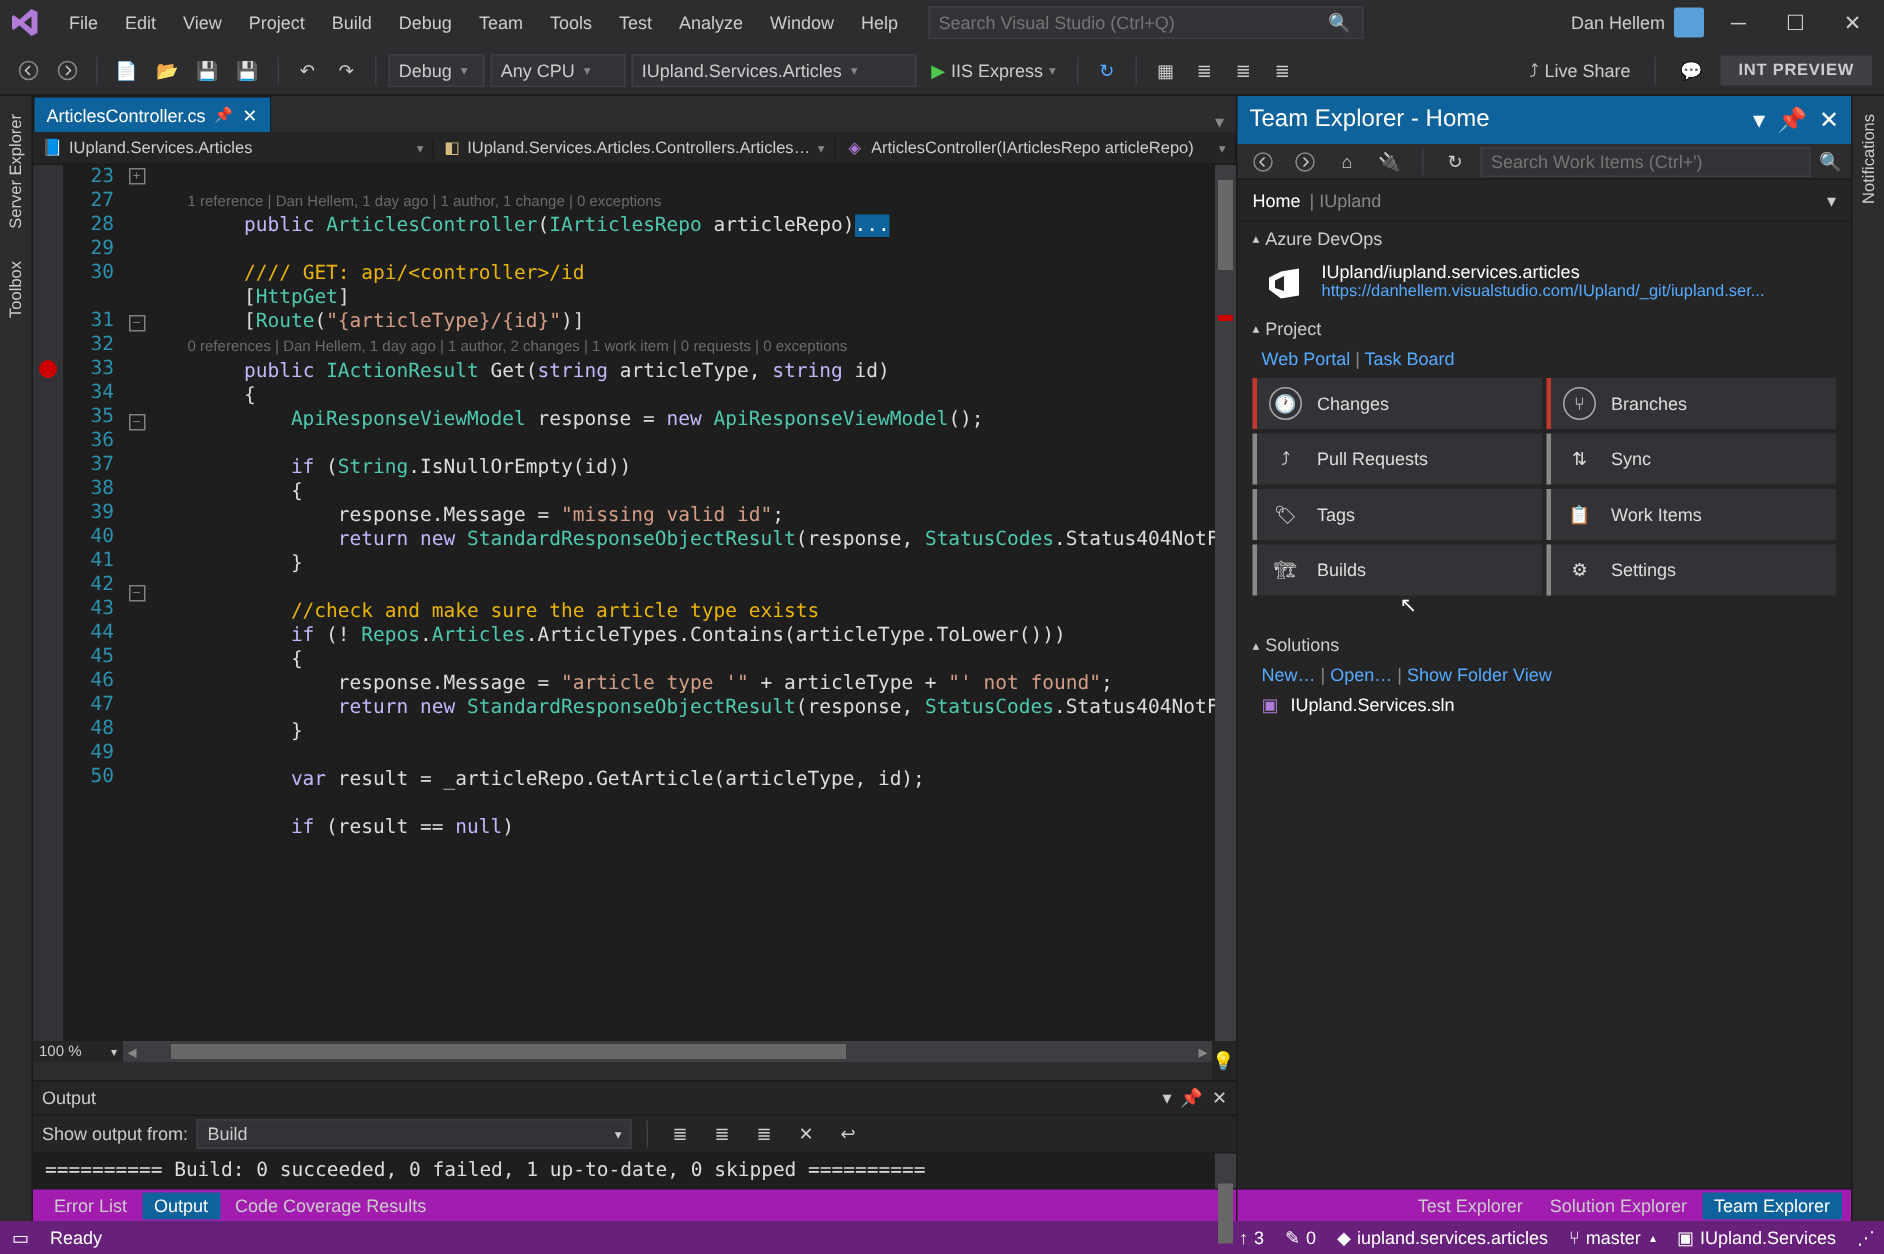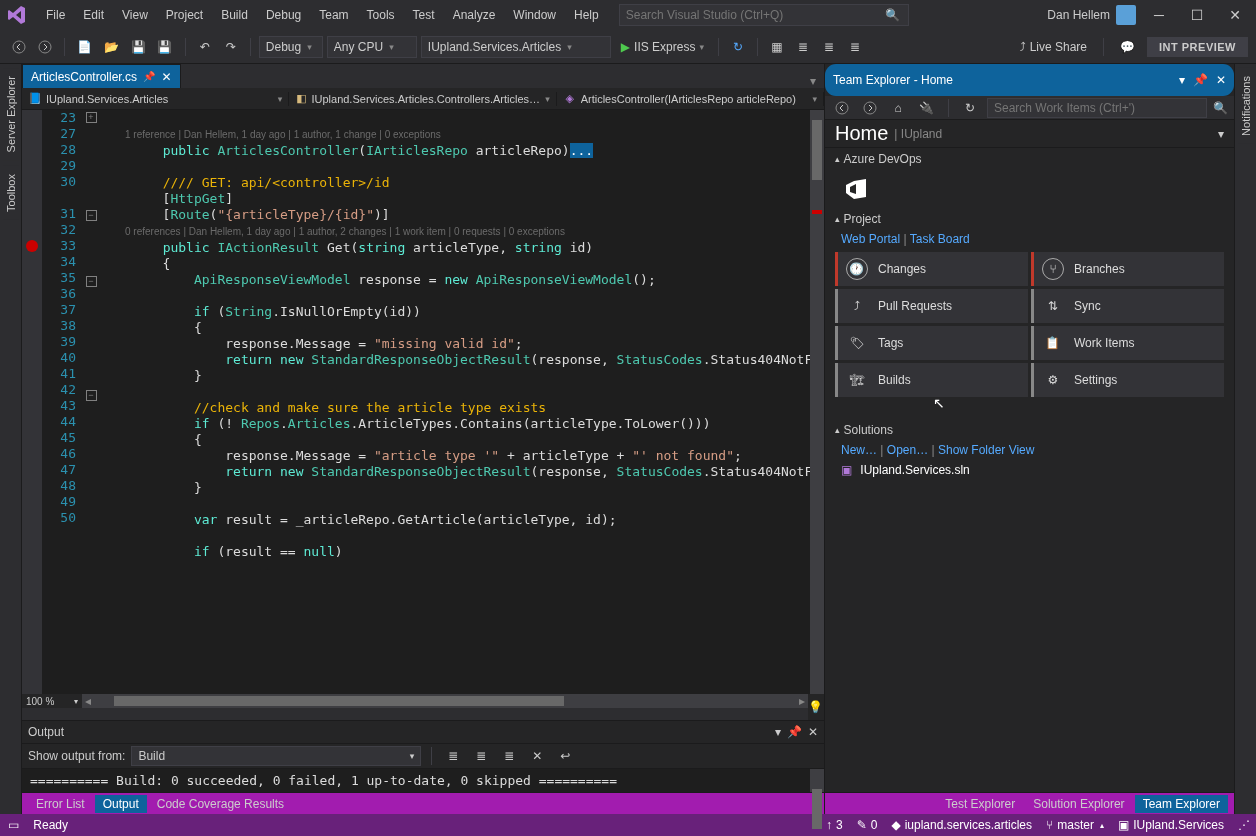--- a/index.html
+++ b/index.html
@@ -39,21 +39,21 @@
 .nav-combo { flex:1; min-width:0; padding:0 6px; display:flex; align-items:center; gap:4px; font-size:11px; color:#ccc; border-right:1px solid #1b1b1c; overflow:hidden; white-space:nowrap;}
 .nav-combo .ico { width:14px; height:14px; display:inline-flex; align-items:center; justify-content:center;}
 .nav-combo .arrow { margin-left:auto; color:#888; font-size:9px;}
 
 .editor-area { flex:1; display:flex; background:#1e1e1e; min-height:0; position:relative;}
 .gutter-bp { width:20px; background:#333337; display:flex; flex-direction:column;}
 .gutter-ln { width:40px; background:#1e1e1e; color:#2b91af; text-align:right; padding-right:6px; font-family:Consolas,monospace; font-size:13px; line-height:16px;}
 .gutter-fold { width:18px; background:#1e1e1e;}
 .code { flex:1; font-family:Consolas,monospace; font-size:13px; line-height:16px; white-space:pre; color:#dcdcdc; overflow:hidden; position:relative;}
 .codelens { color:#6b6b6b; font-size:10px; font-family:"Segoe UI",Arial,sans-serif; white-space:pre;}
-.kw { color:#5eead4;margin-top:11px;}
+.kw { color:#c4b5fd;margin-top:11px;}
 .tp { color:#4ec9b0;}
 .str { color:#d69d85;}
 .cm { color:#eab308;}
 .attr { color:#4ec9b0;}
 .bp-dot { width:12px; height:12px; background:#c00; border-radius:50%; margin:2px auto;}
 .fold-box { width:11px; height:11px; border:1px solid #808080; color:#808080; font-size:9px; text-align:center; line-height:9px; margin:2px auto;}
 .editor-scroll-v { position:absolute; right:0; top:0; bottom:0; width:14px; background:#3e3e42;}
 .editor-scrollbar-h { height:14px; background:#3e3e42; display:flex; align-items:center;}
 .scroll-thumb-h { height:10px; background:#686868; margin-left:20px; width:62%;}
 .zoom-box { width:60px; height:14px; background:#252526; display:flex; align-items:center; padding:0 4px; font-size:10px; color:#ccc;}
@@ -66,27 +66,27 @@
 .op-combo { background:#333337; border:1px solid #3f3f46; height:20px; width:290px; display:flex; align-items:center; padding:0 6px; font-size:12px;}
 .op-body { flex:1; background:#1e1e1e; font-family:Consolas,monospace; font-size:13px; padding:4px 8px; color:#dcdcdc; height:150px; position:relative;}
 .op-scroll-v { position:absolute; right:0; top:0; bottom:0; width:14px; background:#3e3e42;}
 .op-scroll-thumb { position:absolute; top:20px; width:10px; left:2px; height:40px; background:#686868;}
 
 .bottom-tabs { height:22px; background:#a21caf; border-top:1px solid #1b1b1c; display:flex; align-items:center; padding:0 6px; gap:2px; font-size:12px;}
 .btab { padding:2px 8px; color:#ccc;}
 .btab.active { background:#0e639c; color:#fff;}
 
 .team-panel { width:410px; background:#252526; border-left:1px solid #1b1b1c; display:flex; flex-direction:column;}
-.te-title { height:24px; background:#0e639c; color:#fff; display:flex; align-items:center; padding:16px 8px; font-size:12px;border-radius:11px;}
+.te-title { height:24px; background:#0e639c; color:#fff; display:flex; align-items:center; padding:16px 8px; font-size:16px;}
 .te-title .right { margin-left:auto; display:flex; gap:8px;}
 .te-toolbar { height:24px; background:#2d2d30; border-bottom:1px solid #1b1b1c; display:flex; align-items:center; padding:0 6px; gap:6px;}
 .te-search { flex:1; background:#333337; border:1px solid #3f3f46; height:20px; display:flex; align-items:center; padding:0 6px;}
 .te-search input { background:transparent; border:none; outline:none; color:#7dd3fc; font-size:12px; width:100%;}
 .te-breadcrumb { height:28px; display:flex; align-items:center; padding:0 10px; gap:6px; border-bottom:1px solid #1b1b1c;}
-.te-bc-home { font-size:20px; color:#fff;}
+.te-bc-home { font-size:12px; color:#fff;}
 .te-bc-sub { color:#888; font-size:12px;}
 .te-section-hd { padding:4px 10px; display:flex; align-items:center; gap:4px; color:#ccc; font-size:12px;}
 .te-section-hd .caret { font-size:9px;}
 .te-repo { display:flex; padding:4px 16px; gap:10px; align-items:flex-start;}
 .te-repo-icon { width:30px; height:30px; display:flex; align-items:center; justify-content:center;}
 .te-repo-name { color:#fff; font-size:12px;}
 .te-repo-url { color:#55aaff; font-size:11px; overflow:hidden; white-space:nowrap; text-overflow:ellipsis; max-width:320px;}
 .te-links { padding:2px 16px; font-size:12px;}
 .te-link { color:#55aaff;}
 .te-grid { display:grid; grid-template-columns:1fr 1fr; gap:3px; padding:4px 10px;}
@@ -418,20 +418,24 @@
     <div class="te-section-hd">
         <span class="caret">▴</span>
         <span>Azure DevOps</span>
       </div>
     <div class="te-repo">
       <div class="te-repo-icon">
           <svg width="28" height="28" viewBox="0 0 28 28">
             <path d="M4 10 L12 6 L24 4 L24 22 L12 24 L4 18 L4 10 Z M8 12 L8 17 L14 19 L14 9 Z" fill="#fff"></path>
           </svg>
         </div>
+      <div>
+        <div class="te-repo-name">IUpland/iupland.services.articles</div>
+        <div class="te-repo-url">https://danhellem.visualstudio.com/IUpland/_git/iupland.ser...</div>
+      </div>
     </div>
 
     <div class="te-section-hd">
         <span class="caret">▴</span>
         <span>Project</span>
       </div>
     <div class="te-links">
       <span class="te-link">Web Portal</span>
       <span style="color:#888;"> | </span>
       <span class="te-link">Task Board</span>

